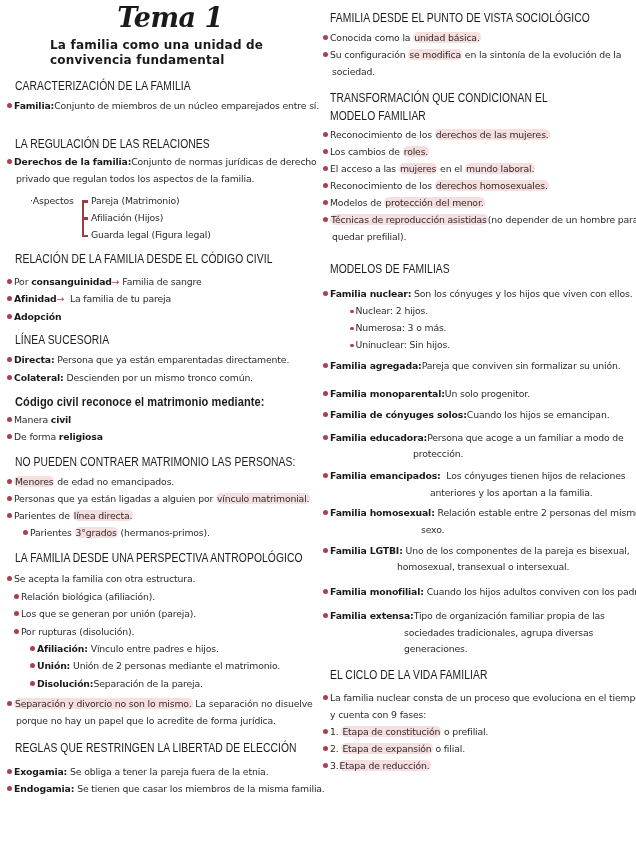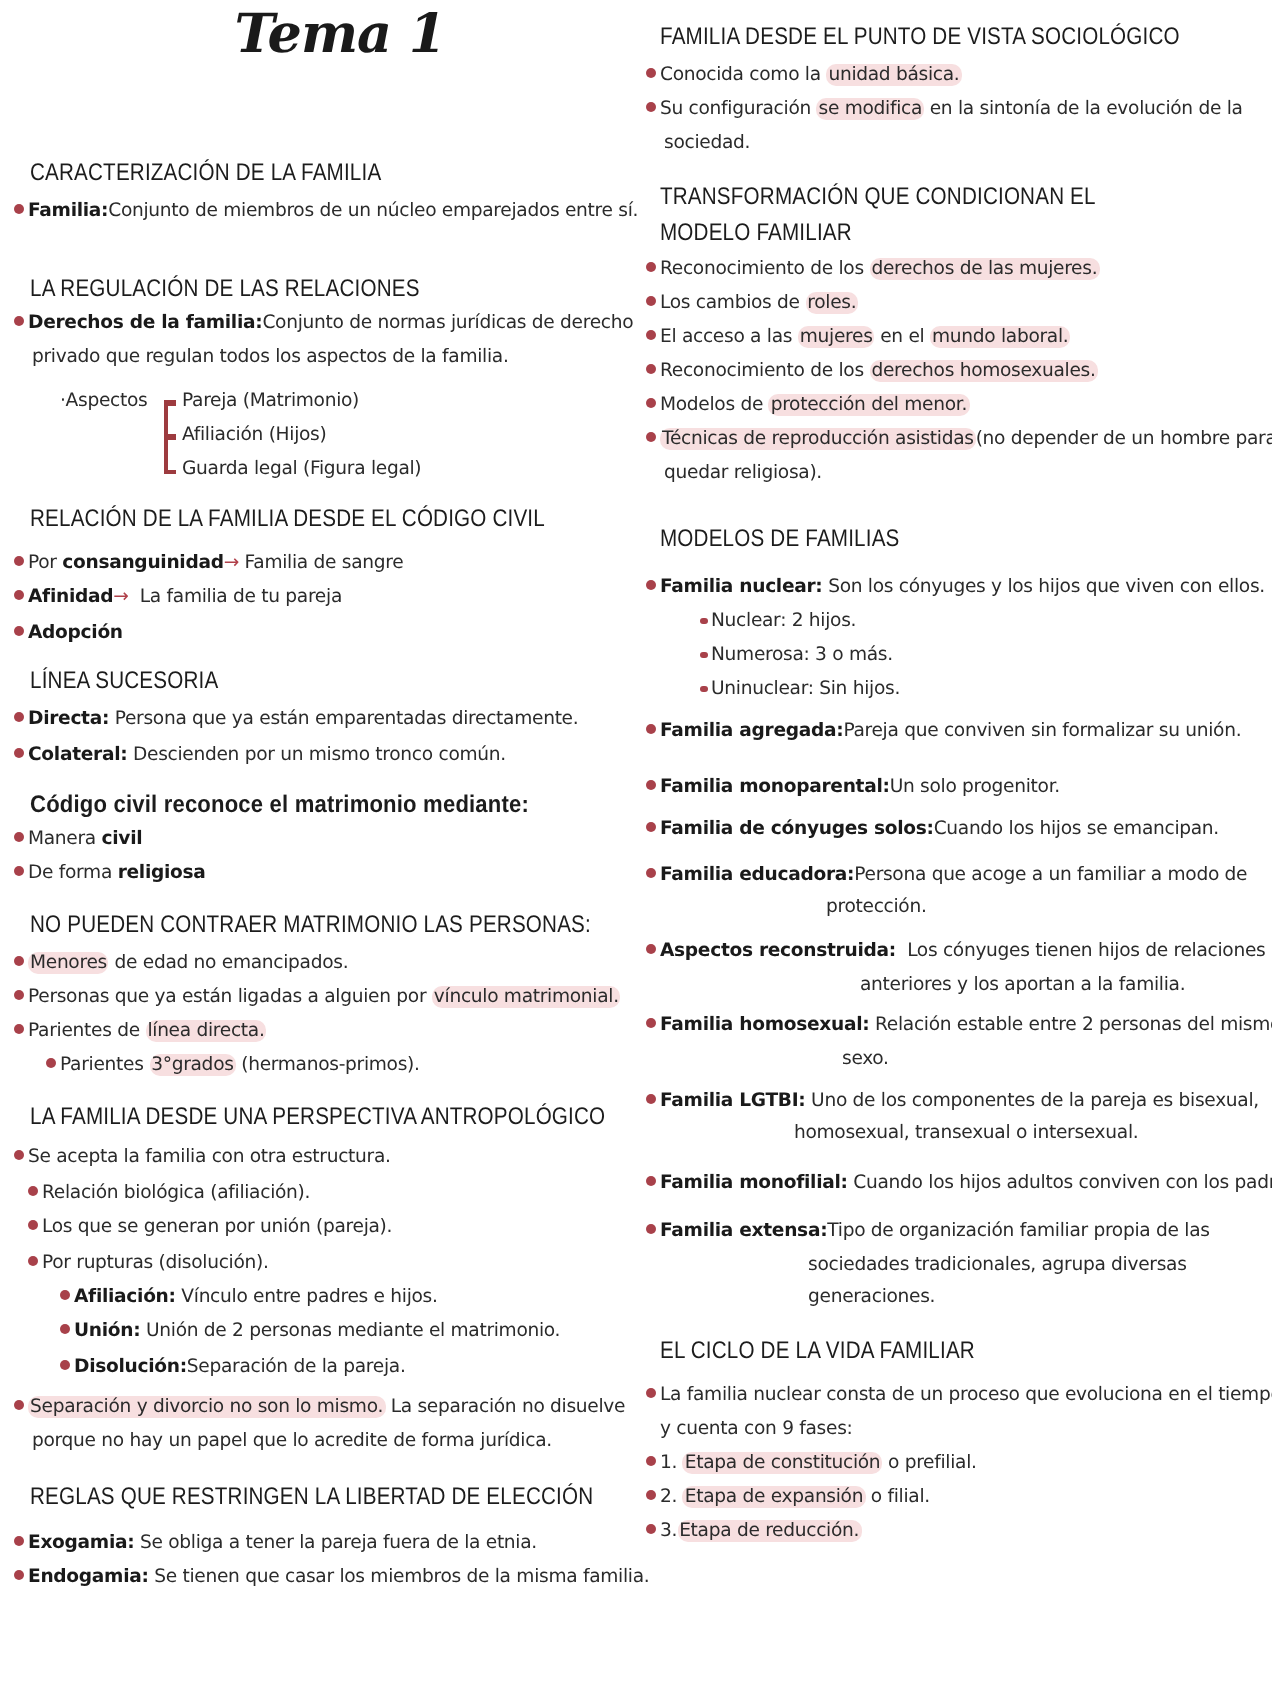--- a/index.html
+++ b/index.html
@@ -48,20 +48,22 @@
   .bracket .tick { position: absolute; left: -2px; width: 6px; height: 2.5px; background: #9d3b3f; }
 </style>
 </head>
 <body>
 
 <div class="page">
 
   <div class="col col-left">
     <div class="title">Tema 1</div>
     <div class="subtitle">
+      <div>La familia como una unidad de</div>
+      <div>convivencia fundamental</div>
     </div>
 
     <div class="h" style="left:15px;top:79px">Caracterización de la familia</div>
     <div class="line" style="left:7px;top:100px">
       <span class="dot"></span><b>Familia:</b><span>Conjunto de miembros de un núcleo emparejados entre sí.</span>
     </div>
 
     <div class="h" style="left:15px;top:137px">La regulación de las relaciones</div>
     <div class="line" style="left:7px;top:156px">
       <span class="dot"></span><b>Derechos de la familia:</b><span>Conjunto de normas jurídicas de derecho</span>
@@ -179,21 +181,21 @@
     </div>
     <div class="line" style="left:5px;top:180px">
       <span class="dot"></span><span>Reconocimiento de los </span><span class="hl">derechos homosexuales.</span>
     </div>
     <div class="line" style="left:5px;top:197px">
       <span class="dot"></span><span>Modelos de </span><span class="hl">protección del menor.</span>
     </div>
     <div class="line" style="left:5px;top:214px">
       <span class="dot"></span><span class="hl">Técnicas de reproducción asistidas</span><span>(no depender de un hombre para</span>
     </div>
-    <div class="line" style="left:14px;top:231px">quedar religiosa).</div>
+    <div class="line" style="left:14px;top:231px">quedar prefilial).</div>
 
     <div class="h" style="left:12px;top:262px">Modelos de familias</div>
     <div class="line" style="left:5px;top:288px">
       <span class="dot"></span><b>Familia nuclear:</b> <span>Son los cónyuges y los hijos que viven con ellos.</span>
     </div>
     <div class="line" style="left:32px;top:305px">
       <span class="dot sm"></span><span>Nuclear: 2 hijos.</span>
     </div>
     <div class="line" style="left:32px;top:322px">
       <span class="dot sm"></span><span>Numerosa: 3 o más.</span>
@@ -210,21 +212,21 @@
     </div>
     <div class="line" style="left:5px;top:409px">
       <span class="dot"></span><b>Familia de cónyuges solos:</b><span>Cuando los hijos se emancipan.</span>
     </div>
     <div class="line" style="left:5px;top:432px">
       <span class="dot"></span><b>Familia educadora:</b><span>Persona que acoge a un familiar a modo de</span>
     </div>
     <div class="line" style="left:95px;top:448px">protección.</div>
 
     <div class="line" style="left:5px;top:470px">
-      <span class="dot"></span><b>Aspectos reconstruida:</b>&nbsp;&nbsp;<span>Los cónyuges tienen hijos de relaciones</span>
+      <span class="dot"></span><b>Familia emancipados:</b>&nbsp;&nbsp;<span>Los cónyuges tienen hijos de relaciones</span>
     </div>
     <div class="line" style="left:112px;top:487px">anteriores y los aportan a la familia.</div>
 
     <div class="line" style="left:5px;top:507px">
       <span class="dot"></span><b>Familia homosexual:</b> <span>Relación estable entre 2 personas del mismo</span>
     </div>
     <div class="line" style="left:103px;top:524px">sexo.</div>
 
     <div class="line" style="left:5px;top:545px">
       <span class="dot"></span><b>Familia LGTBI:</b> <span>Uno de los componentes de la pareja es bisexual,</span>

